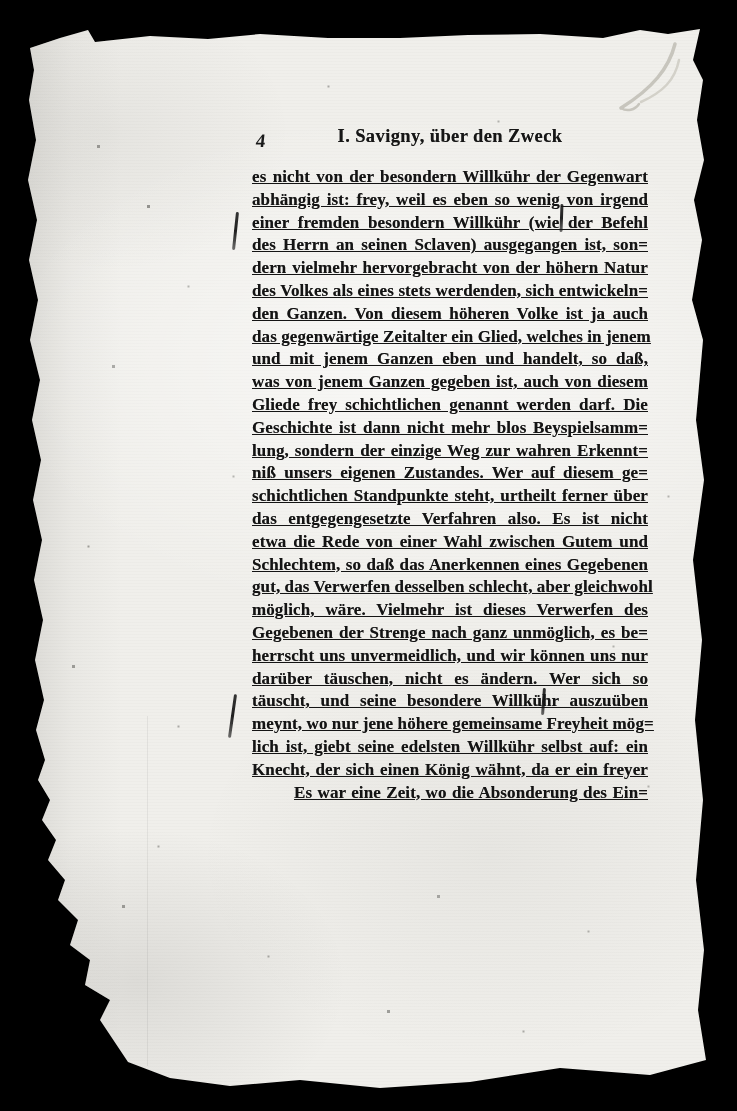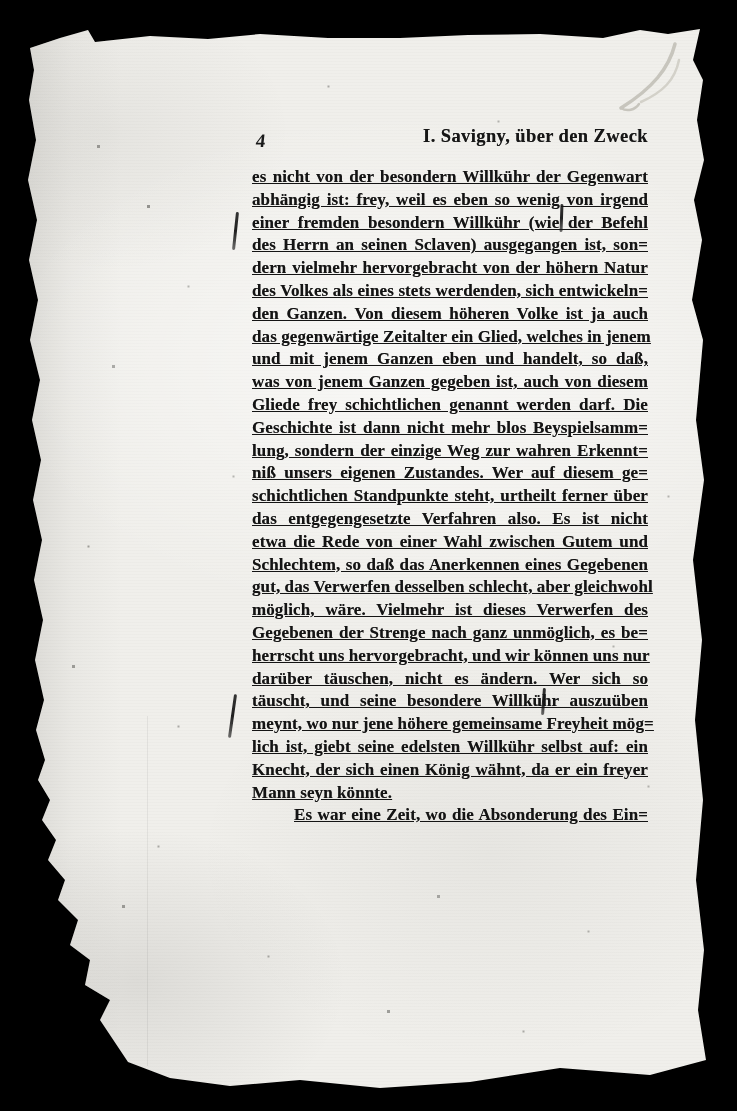--- a/index.html
+++ b/index.html
@@ -98,21 +98,21 @@
   .page-number {
     position: absolute;
     left: 228px;
     top: 104px;
     font-size: 19px;
     font-weight: 700;
     color: #1a1a1a;
     transform: skewX(-6deg);
   }
   .running-header {
-    text-align: right;
+    text-align: center;
     font-size: 18.5px;
     font-weight: 700;
     letter-spacing: 0.4px;
     color: #161616;
     text-shadow: 0 0 0.5px rgba(0,0,0,0.55);
   }
   .body-text {
     position: absolute;
     left: 224px;
     top: 140px;
@@ -187,27 +187,26 @@
       <div class="line">Geschichte ist dann nicht mehr blos Beyspielsamm=</div>
       <div class="line">lung, sondern der einzige Weg zur wahren Erkennt=</div>
       <div class="line">niß unsers eigenen Zustandes. Wer auf diesem ge=</div>
       <div class="line">schichtlichen Standpunkte steht, urtheilt ferner über</div>
       <div class="line">das entgegengesetzte Verfahren also. Es ist nicht</div>
       <div class="line">etwa die Rede von einer Wahl zwischen Gutem und</div>
       <div class="line">Schlechtem, so daß das Anerkennen eines Gegebenen</div>
       <div class="line">gut, das Verwerfen desselben schlecht, aber gleichwohl</div>
       <div class="line">möglich, wäre. Vielmehr ist dieses Verwerfen des</div>
       <div class="line">Gegebenen der Strenge nach ganz unmöglich, es be=</div>
-      <div class="line">herrscht uns hervorgebracht, und wir können uns nur</div>
+      <div class="line">herrscht uns unvermeidlich, und wir können uns nur</div>
       <div class="line">darüber täuschen, nicht es ändern. Wer sich so</div>
       <div class="line">täuscht, und seine besondere Willkühr auszuüben</div>
       <div class="line">meynt, wo nur jene höhere gemeinsame Freyheit mög=</div>
       <div class="line">lich ist, giebt seine edelsten Willkühr selbst auf: ein</div>
       <div class="line">Knecht, der sich einen König wähnt, da er ein freyer</div>
-      <div class="line flush">Mann seyn könnte.</div>
       <div class="line indent">Es war eine Zeit, wo die Absonderung des Ein=</div>
     </div>
 
     <div class="pen-stroke stroke-margin-1"></div>
     <div class="pen-stroke stroke-word-1"></div>
     <div class="pen-stroke stroke-margin-2"></div>
     <div class="pen-stroke stroke-word-2"></div>
 
   </div>
 </div>

